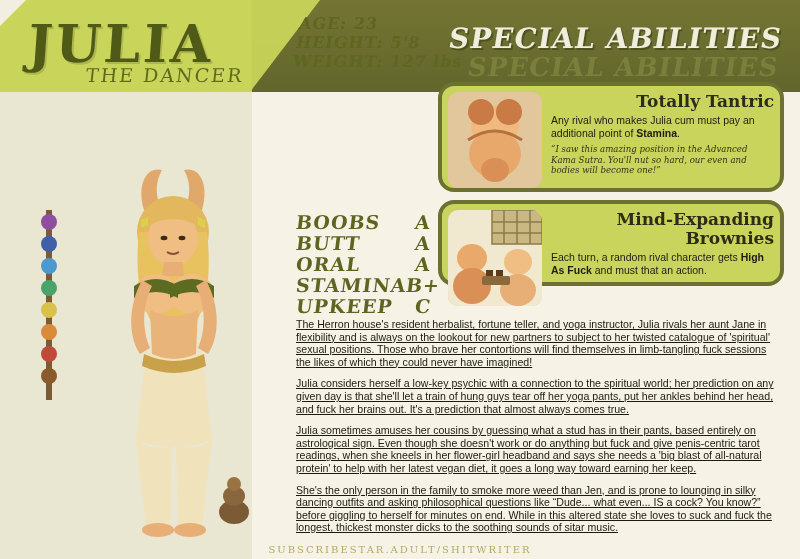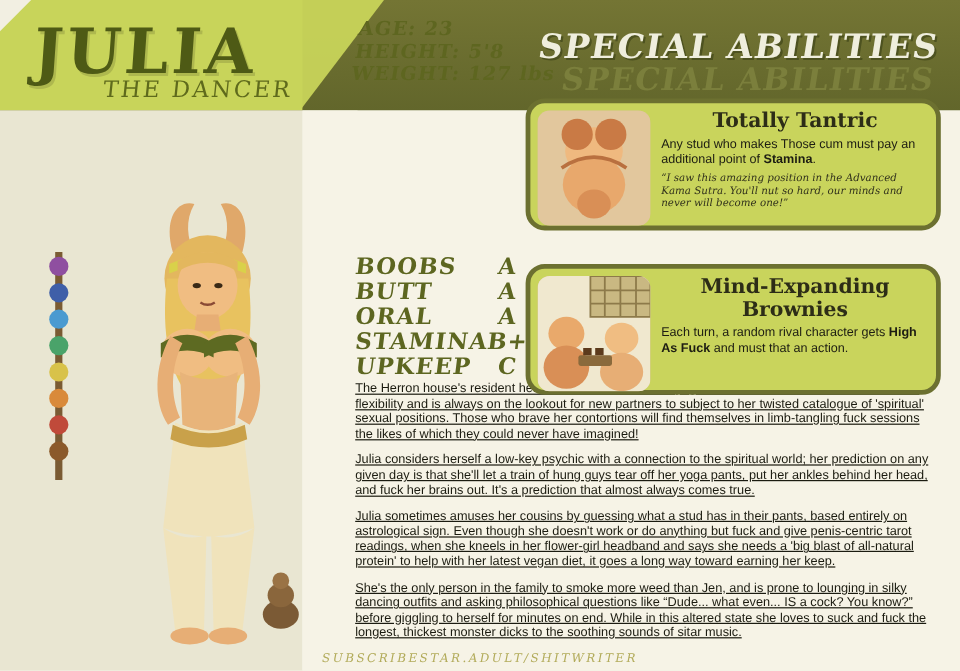--- a/index.html
+++ b/index.html
@@ -141,35 +141,35 @@
   .card {
     position: absolute;
     background: #c9d45c;
     border: 4px solid #6c7030;
     border-radius: 16px;
     padding: 6px;
     display: flex;
     z-index: 4;
   }
   .card-a { left: 438px; top: 82px; width: 346px; height: 110px; }
-  .card-b { left: 438px; top: 200px; width: 346px; height: 109px; margin-top: 20px; }
+  .card-b { left: 438px; top: 200px; width: 346px; height: 86px; }
   .card-pic {
     width: 94px; height: 96px;
     border-radius: 10px;
     overflow: hidden;
     flex: 0 0 94px;
     background: #d9c39a;
   }
   .card-body { padding-left: 9px; flex: 1; }
   .card-head {
     font-family: "DejaVu Serif", serif;
     font-size: 17px;
     font-weight: bold;
     color: #2d2d17;
-    text-align: center;
+    text-align: right;
     line-height: 19px;
     margin-bottom: 3px;
   }
   .card-text {
     font-size: 10.5px;
     color: #1d1d12;
     line-height: 12.5px;
   }
   .card-text b { font-weight: bold; }
   .card-quote {
@@ -213,21 +213,20 @@
 
   
   .footer {
     position: absolute; left: 0; bottom: 4px;
     width: 800px;
     text-align: center;
     font-family: "DejaVu Serif", serif;
     font-size: 10px;
     letter-spacing: 2px;
     color: #b2ab5a;
-    font-style: italic;
   }
 
   .corner-tl {
     position: absolute; left: 0; top: 0;
     width: 0; height: 0;
     border-left: 26px solid #f2efe2;
     border-bottom: 26px solid transparent;
     z-index: 9;
   }
 </style>
@@ -327,23 +326,23 @@
         <ellipse cx="47" cy="62" rx="26" ry="24" fill="#e8a86c"></ellipse>
         <ellipse cx="33" cy="20" rx="13" ry="13" fill="#c97a45"></ellipse>
         <ellipse cx="61" cy="20" rx="13" ry="13" fill="#c97a45"></ellipse>
         <ellipse cx="47" cy="78" rx="14" ry="12" fill="#d98f56"></ellipse>
         <path d="M20 48 Q47 30 74 48" stroke="#b9703f" stroke-width="3" fill="none"></path>
       </svg>
     </div>
     <div class="card-body">
       <div class="card-head">Totally Tantric</div>
       <div class="card-text">
-        <span>Any stud who makes Those cum must pay an additional point of </span><b>Stamina</b><span>.</span>
+        <span>Any rival who makes Julia cum must pay an additional point of </span><b>Stamina</b><span>.</span>
       </div>
-      <div class="card-quote">“I saw this amazing position in the Advanced Kama Sutra. You'll nut so hard, our minds and never will become one!”</div>
+      <div class="card-quote">“I saw this amazing position in the Advanced Kama Sutra. You'll nut so hard, our even and bodies will become one!”</div>
     </div>
   </div>
 
   <div class="card card-b">
     <div class="card-pic">
       <svg width="94" height="96" viewBox="0 0 94 96">
         <rect width="94" height="96" fill="#f0e8cf"></rect>
         <rect x="44" y="0" width="50" height="34" fill="#c9b882"></rect>
         <path d="M44 0 h50 v34 h-50 z M56 0 v34 M69 0 v34 M82 0 v34 M44 12 h50 M44 23 h50" stroke="#8d7a4a" stroke-width="1.5" fill="none"></path>
         <ellipse cx="24" cy="48" rx="15" ry="14" fill="#e9a96b"></ellipse>

